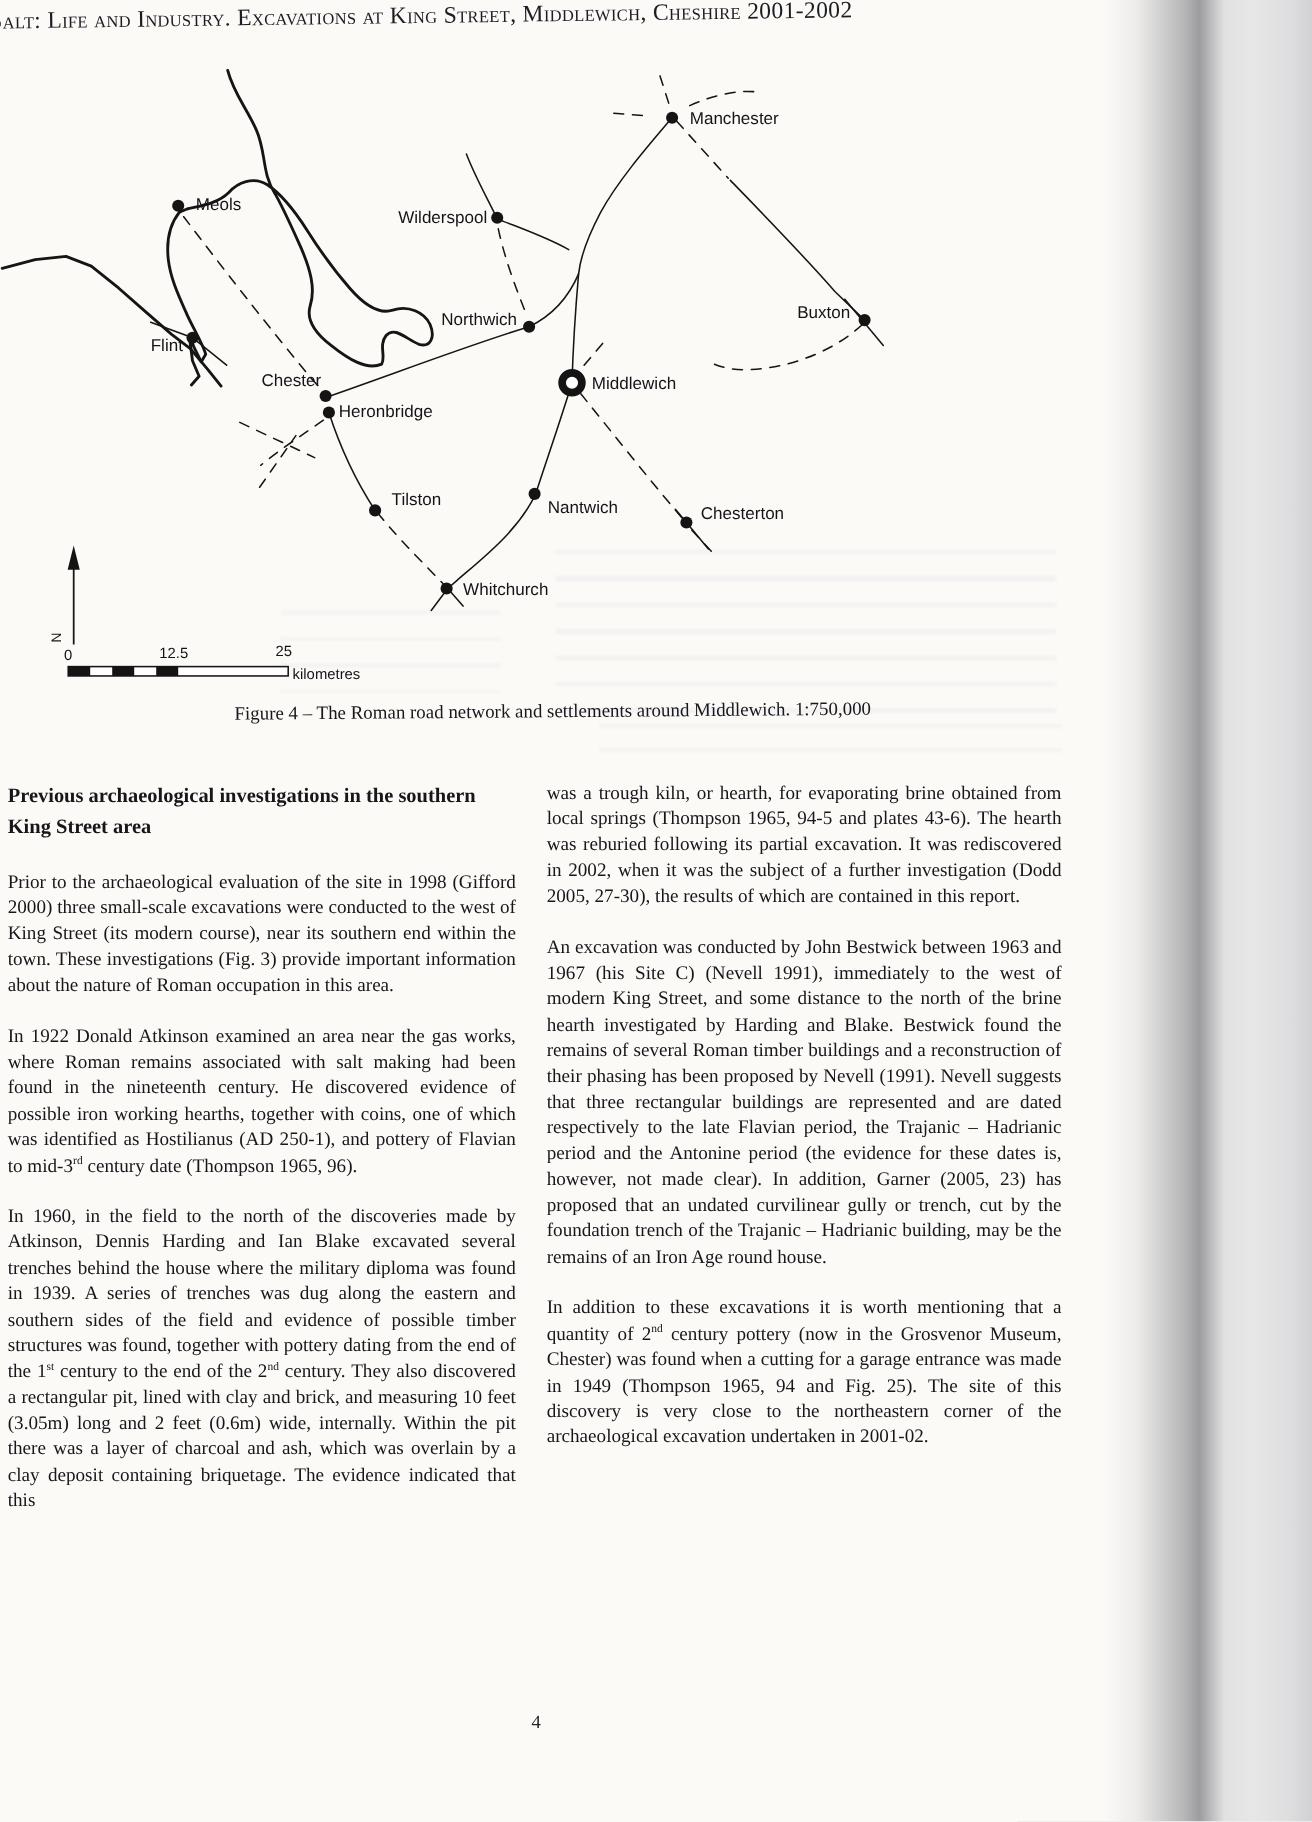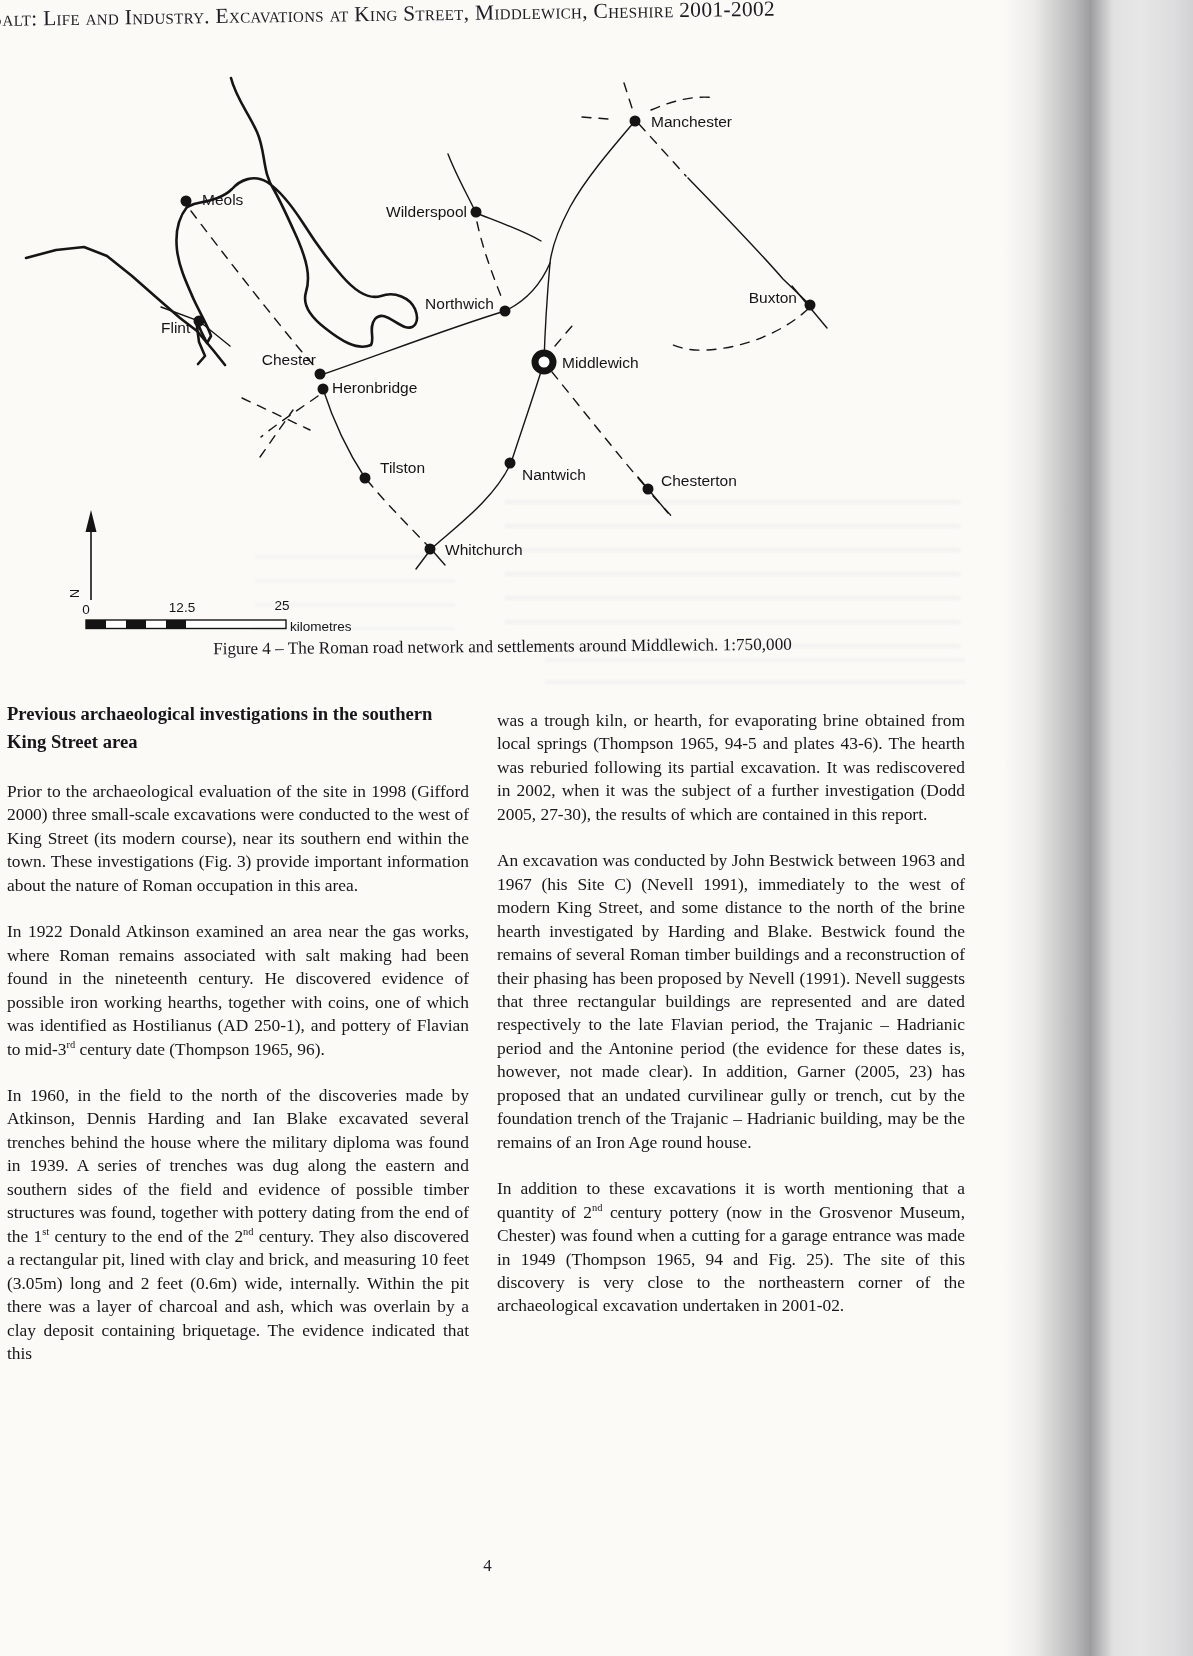--- a/index.html
+++ b/index.html
@@ -7,39 +7,39 @@
     position:relative;width:1193px;height:1656px;overflow:hidden;
     background:#fbfaf7;
     font-family:"Liberation Serif",serif;color:#17171d;
   }
   .scan-header{
     position:absolute;top:7px;left:-10px;white-space:nowrap;
     font-family:"Liberation Serif",serif;font-variant:small-caps;
     font-size:21.5px;letter-spacing:.3px;color:#1c1c24;
     transform:rotate(-0.75deg);transform-origin:0 0;
   }
-  .map-wrap{position:absolute;top:60px;left:0;width:1010px;height:600px;padding-left:24px;}
+  .map-wrap{position:absolute;top:46px;left:0;width:1010px;height:600px;}
   .map-wrap svg{display:block;}
   .map-wrap text{font-family:"Liberation Sans",sans-serif;fill:#141418;}
   .place-label{font-size:15.5px;}
   .scale-label{font-size:13.5px;}
   .caption{
     position:absolute;top:637px;left:0;width:1005px;text-align:center;
     font-size:17.2px;color:#17171d;transform:rotate(-0.45deg);
   }
   .col{
     position:absolute;font-size:17.4px;line-height:23.45px;
     text-align:justify;color:#16161b;
   }
   .col p{margin:12px 0 23px 0;}
   #left-col{left:7px;top:700px;width:462px;}
   #right-col{left:497px;top:697px;width:468px;}
   .heading{
     font-weight:bold;font-size:18.6px;line-height:27.5px;
-    margin:0 0 25px 0;text-align:left;
+    margin:10px 0 25px 0;text-align:left;
   }
   sup{font-size:.6em;line-height:0;vertical-align:super;}
   .pagenum{
     position:absolute;top:1556px;left:0;width:975px;text-align:center;
     font-size:17px;color:#23232b;
   }
   .gutter-shadow{
     position:absolute;top:0;right:0;width:190px;height:1656px;pointer-events:none;
     background:linear-gradient(to right,
       rgba(255,255,255,0) 0%,

